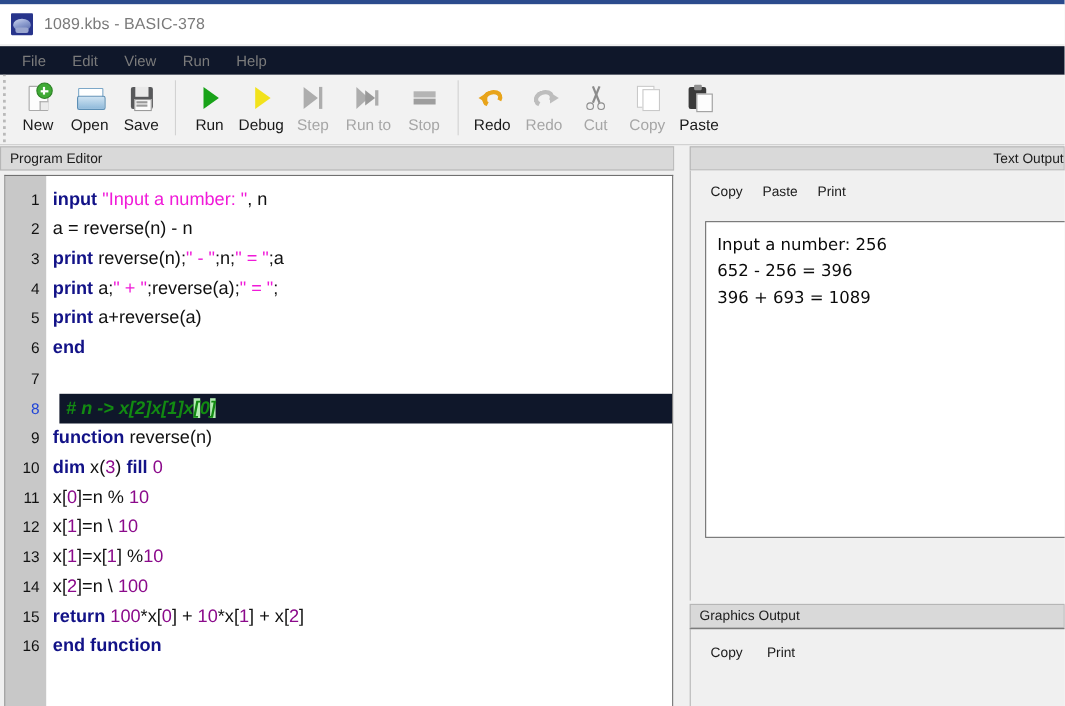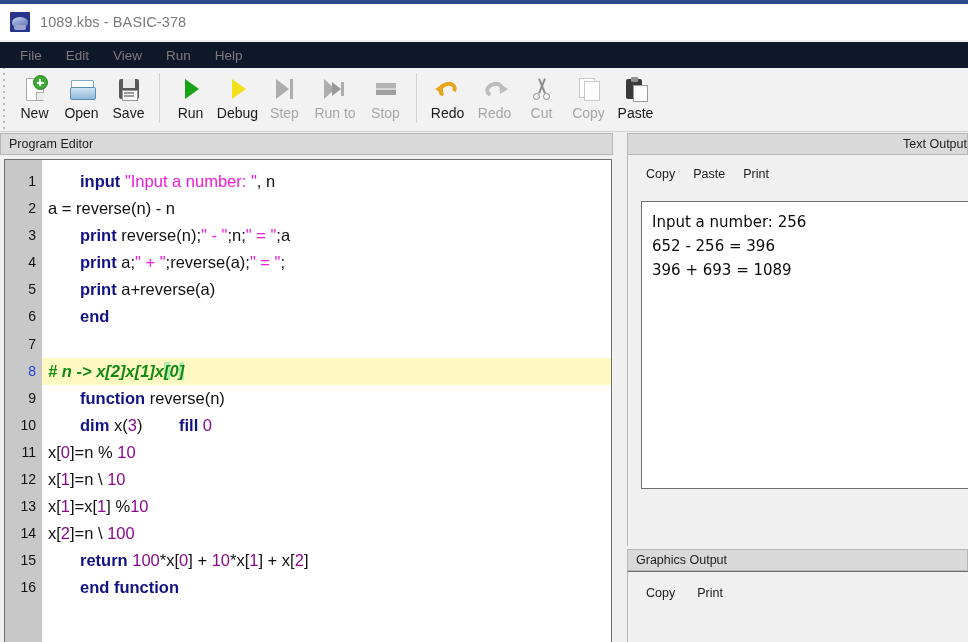--- a/index.html
+++ b/index.html
@@ -368,22 +368,22 @@
   }
   .code .row {
     height: 27.1px;
     line-height: 27.1px;
     padding-left: 6px;
     font-size: 16.5px;
     white-space: pre;
     font-family: "Liberation Sans", sans-serif;
     color: #111111;
   }
-  .code .row.hl { background: #fef9c3; }
-  .kw { color: #121287; font-weight: bold; margin-left: 32px; }
+  .code .row.hl { background: #0f172a; margin-left: 12px; }
+  .kw { color: #121287; font-weight: bold; }
   .str { color: #f01ad8; }
   .num { color: #8b0a8b; }
   .cmt { color: #128a12; font-style: italic; font-weight: 600; }
   .brace { background: #b2ecb2; }
 
   
   .splitter {
     position: absolute; left: 613px; top: 133px;
     width: 14px; height: 509px;
     background: #f0f0f0;

